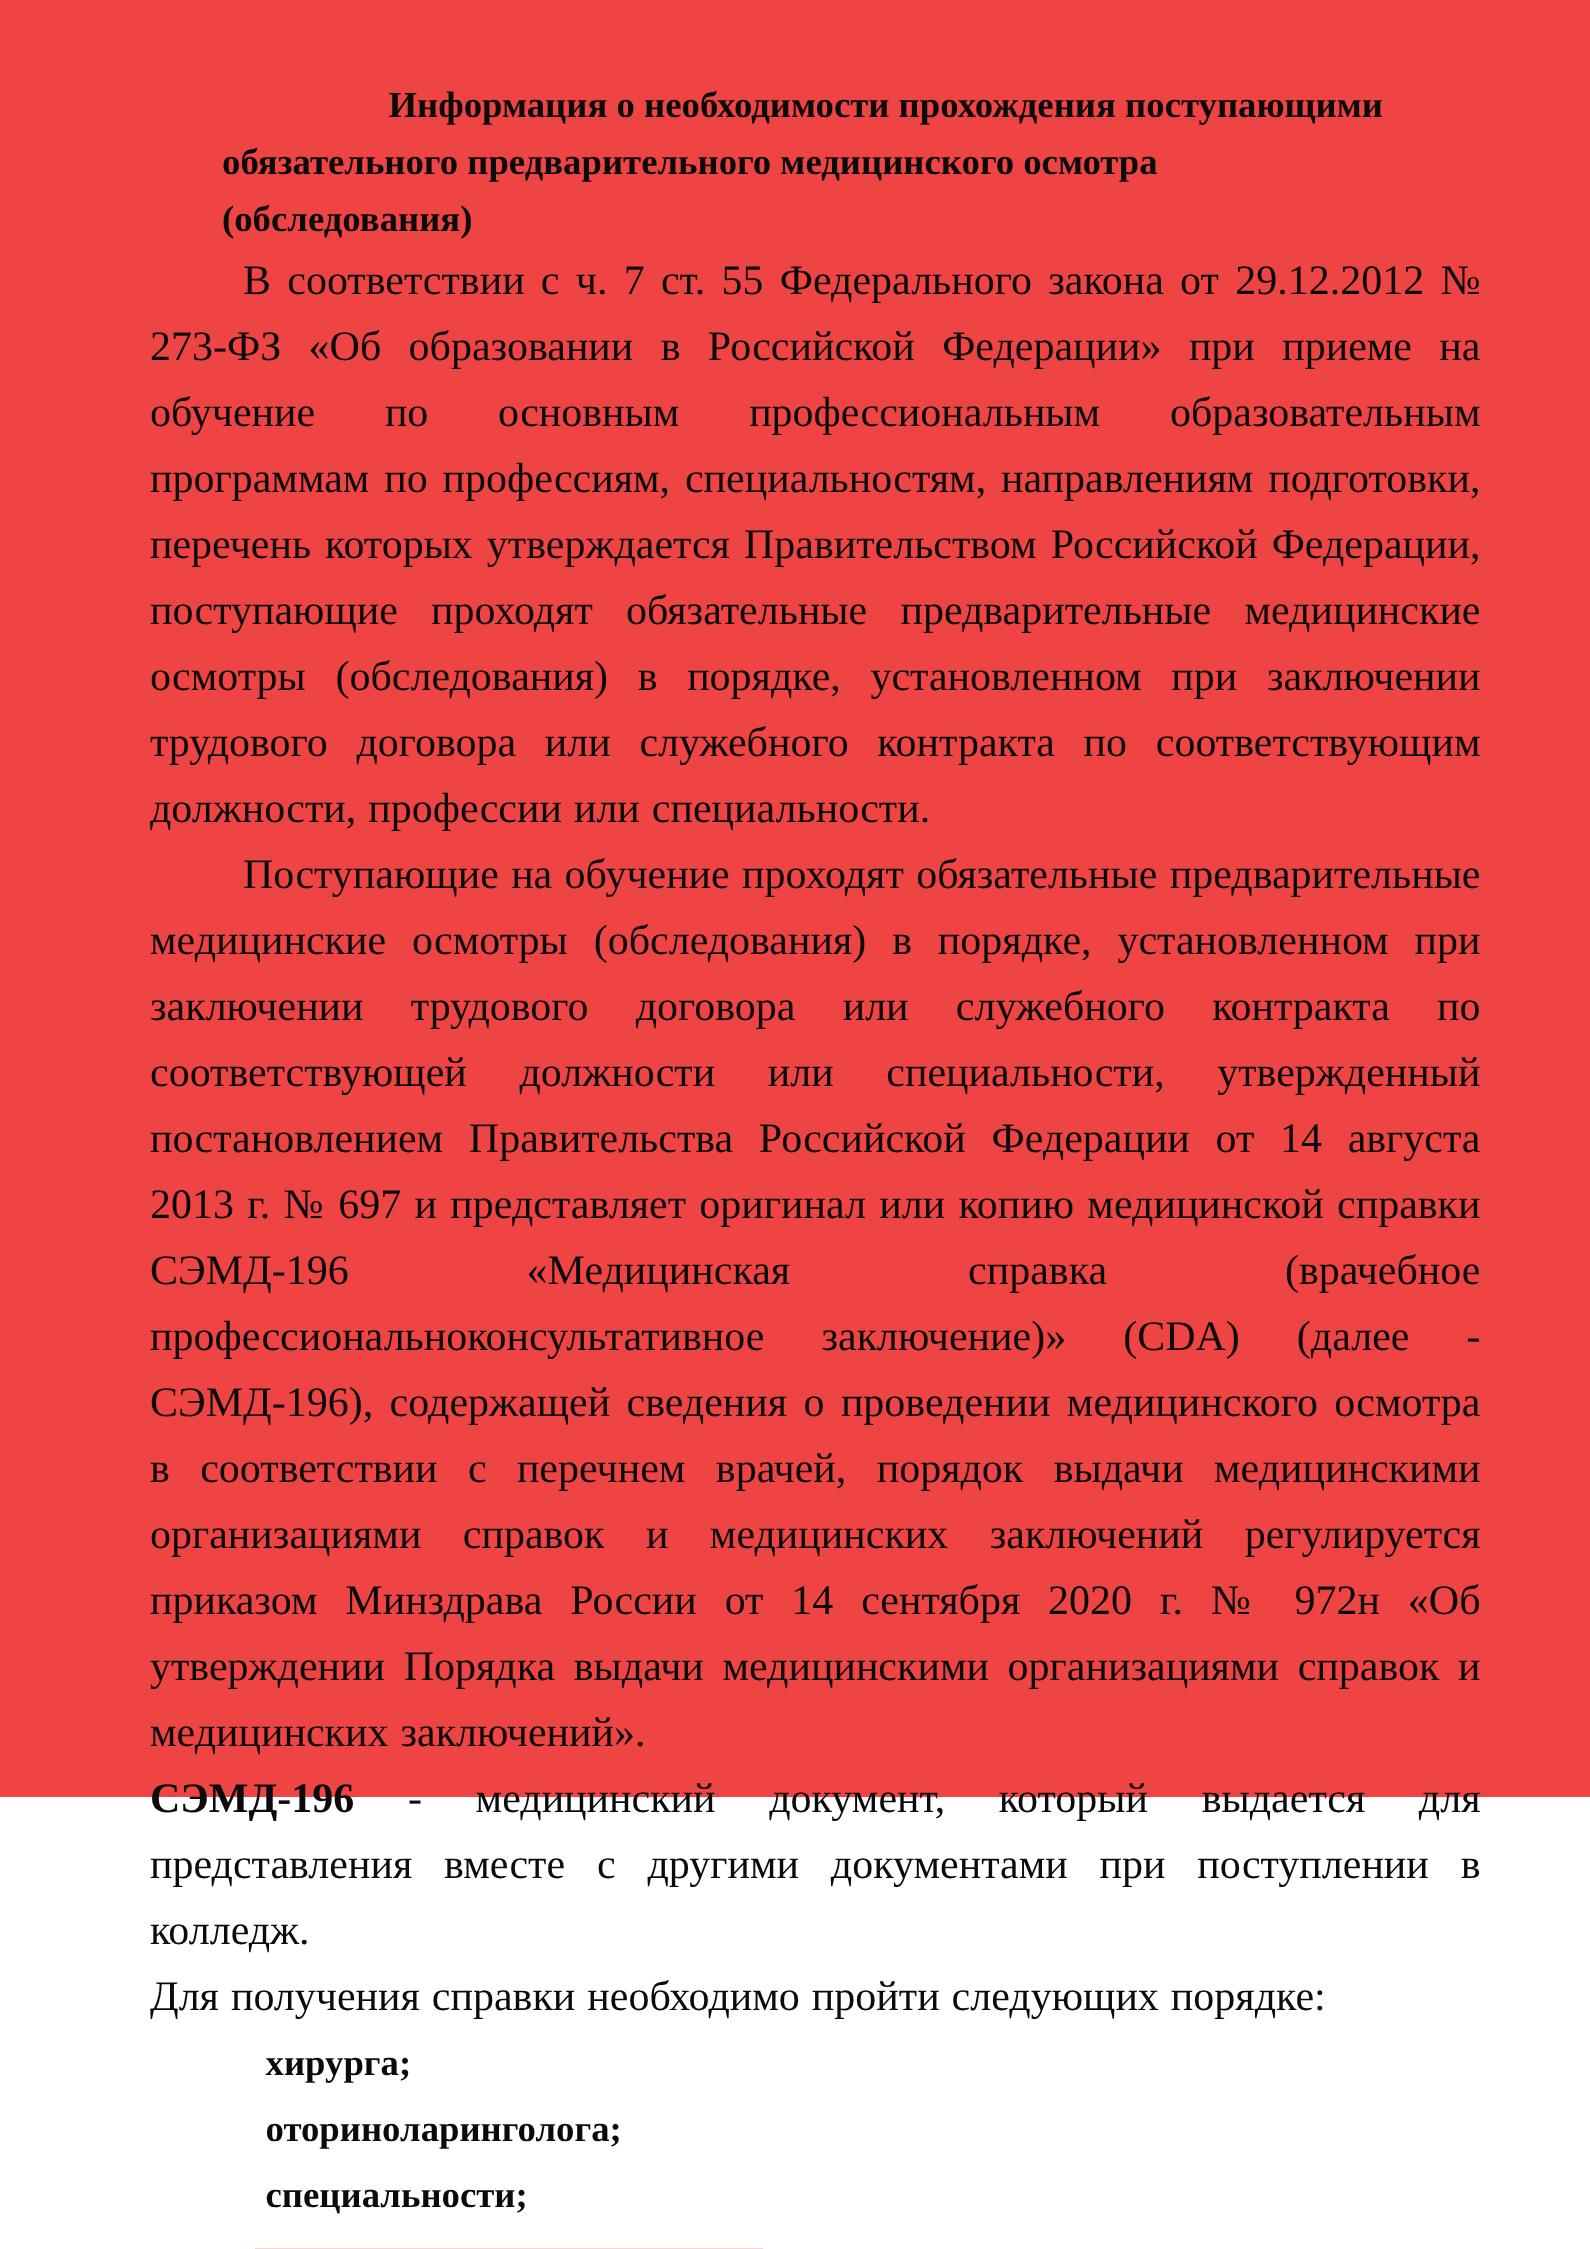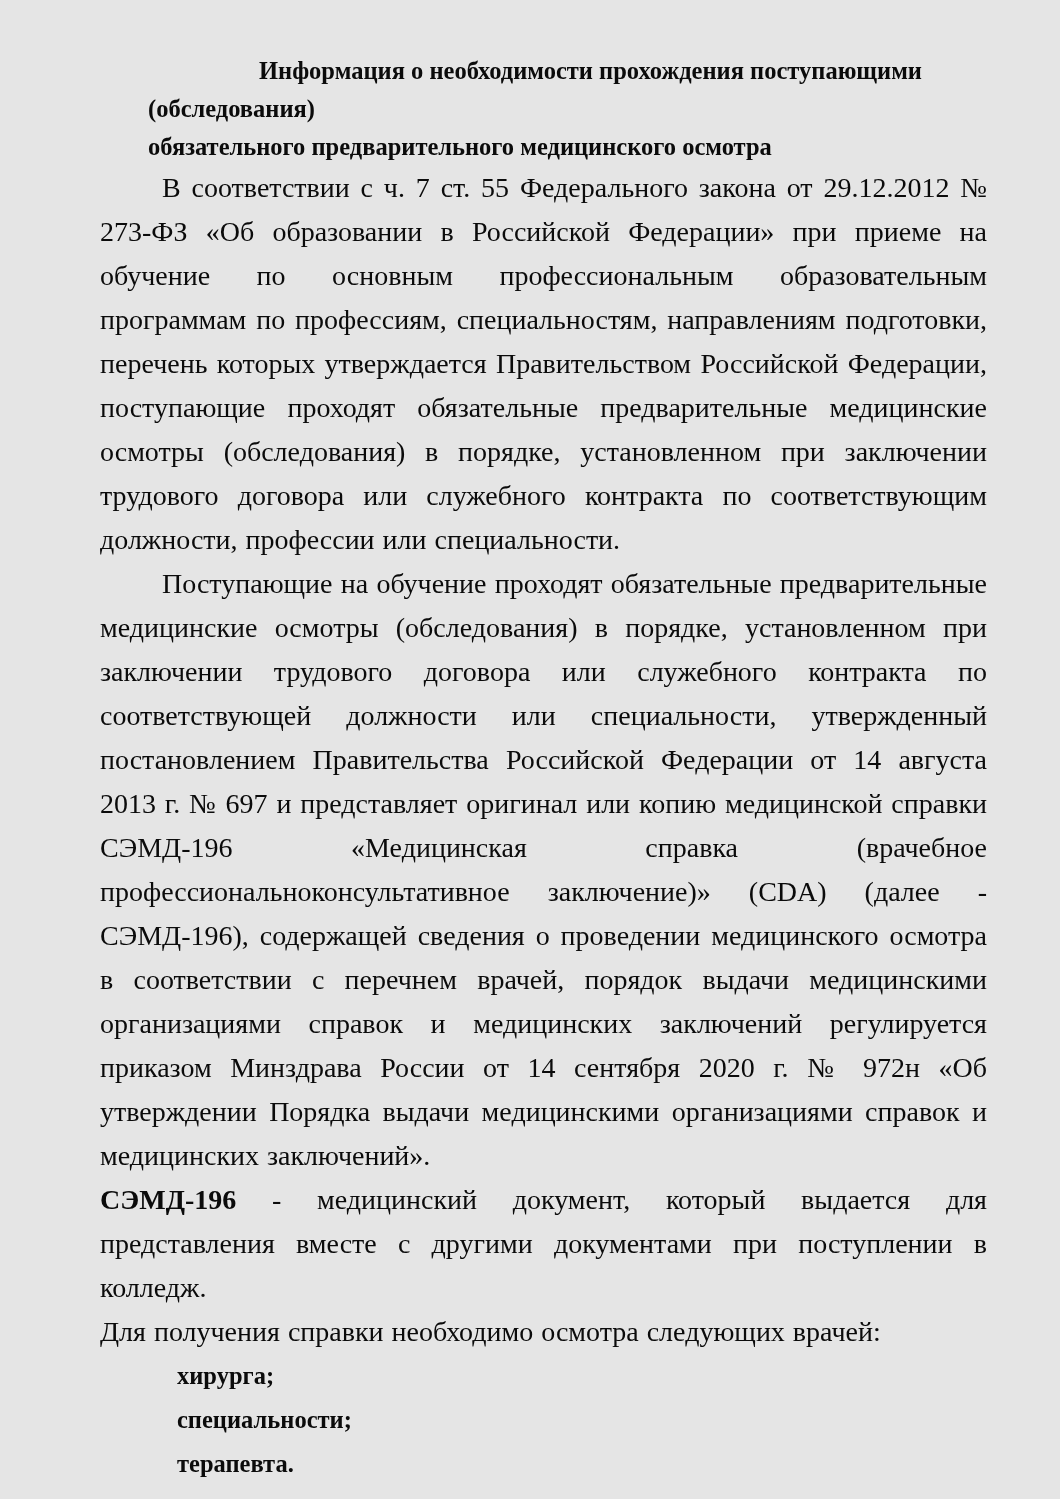--- a/index.html
+++ b/index.html
@@ -10,23 +10,23 @@
     body {
       width: 1060px;
       height: 1499px;
       overflow: hidden;
       font-family: "Liberation Serif", "DejaVu Serif", serif;
       color: #0b0b0b;
     }
     .page {
       box-sizing: border-box;
       width: 1060px;
-      height: 1499px;
+      height: 1198px;
       padding: 52px 73px 0 100px;
-      background: #e5e5e5;
+      background: #ef4444;
     }
     .title {
       font-weight: bold;
       font-size: 24.5px;
       line-height: 38px;
       margin: 0 0 0 48px;
     }
     .t-line { display: block; }
     .t-first { text-indent: 111px; }
     p.body {
@@ -54,32 +54,33 @@
       text-align-last: justify;
     }
   </style>
 </head>
 <body>
 
 <div class="page">
 
   <div class="title">
     <span class="t-line t-first">Информация о необходимости прохождения поступающими</span>
+    <span class="t-line">обязательного предварительного медицинского осмотра</span>
     <span class="t-line">(обследования)</span>
-    <span class="t-line">обязательного предварительного медицинского осмотра</span>
   </div>
 
   <p class="body indent first-para">В соответствии с ч. 7 ст. 55 Федерального закона от 29.12.2012 № 273-ФЗ «Об образовании в Российской Федерации» при приеме на обучение по основным профессиональным образовательным программам по профессиям, специальностям, направлениям подготовки, перечень которых утверждается Правительством Российской Федерации, поступающие проходят обязательные предварительные медицинские осмотры (обследования) в порядке, установленном при заключении трудового договора или служебного контракта по соответствующим должности, профессии или специальности.</p>
 
   <p class="body indent">Поступающие на обучение проходят обязательные предварительные медицинские осмотры (обследования) в порядке, установленном при заключении трудового договора или служебного контракта по соответствующей должности или специальности, утвержденный постановлением Правительства Российской Федерации от 14 августа 2013 г. № 697 и представляет оригинал или копию медицинской справки СЭМД-196 «Медицинская справка (врачебное профессиональноконсультативное заключение)» (CDA) (далее - СЭМД-196), содержащей сведения о проведении медицинского осмотра в соответствии с перечнем врачей, порядок выдачи медицинскими организациями справок и медицинских заключений регулируется приказом Минздрава России от 14 сентября 2020 г. № 972н «Об утверждении Порядка выдачи медицинскими организациями справок и медицинских заключений».</p>
 
   <p class="body"><b class="term">СЭМД-196</b><span> - медицинский документ, который выдается для представления вместе с другими документами при поступлении в  колледж.</span></p>
 
-  <p class="body">Для получения справки необходимо осмотра следующих врачей:</p>
+  <p class="body">Для получения справки необходимо пройти следующих порядке:</p>
 
   <ul class="doctors">
     <li>хирурга;</li>
+    <li>оториноларинголога;</li>
     <li>специальности;</li>
     <li>терапевта.</li>
   </ul>
 
 
 </div>
 
 </body></html>

